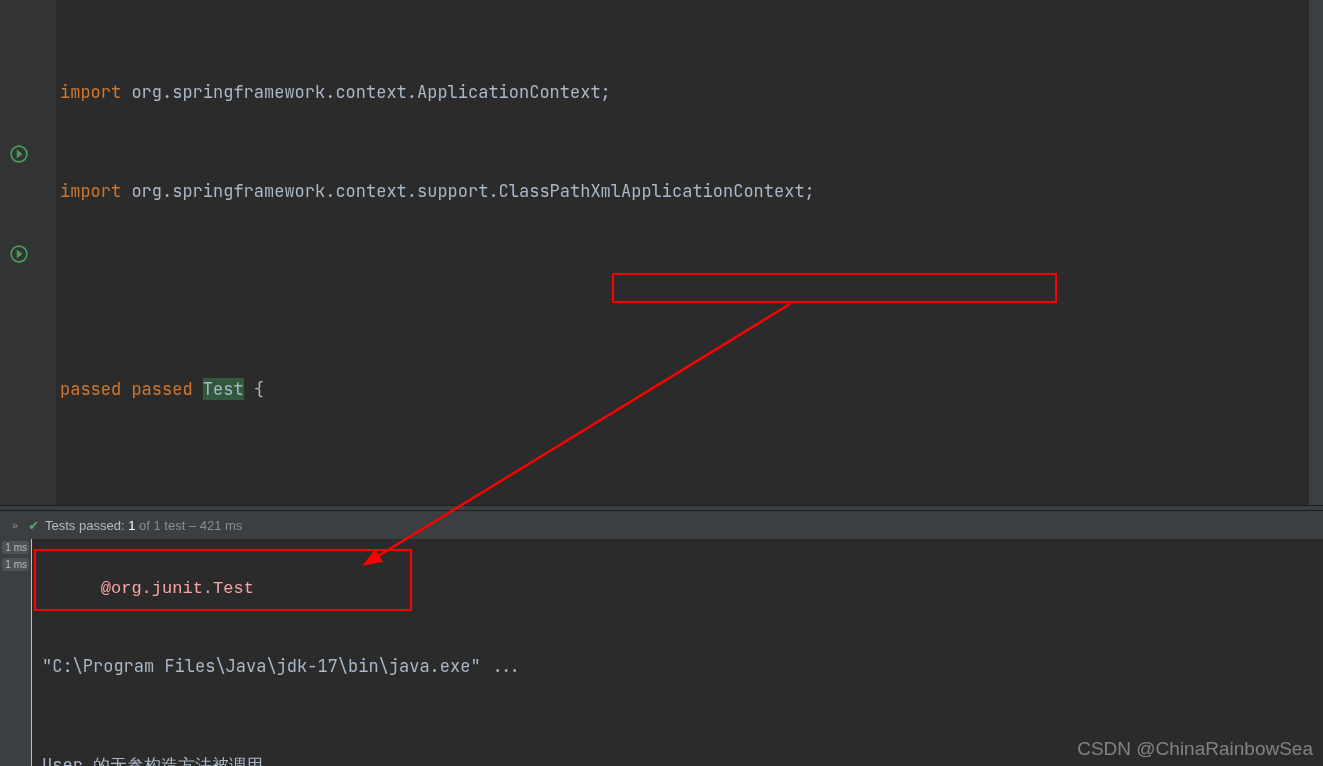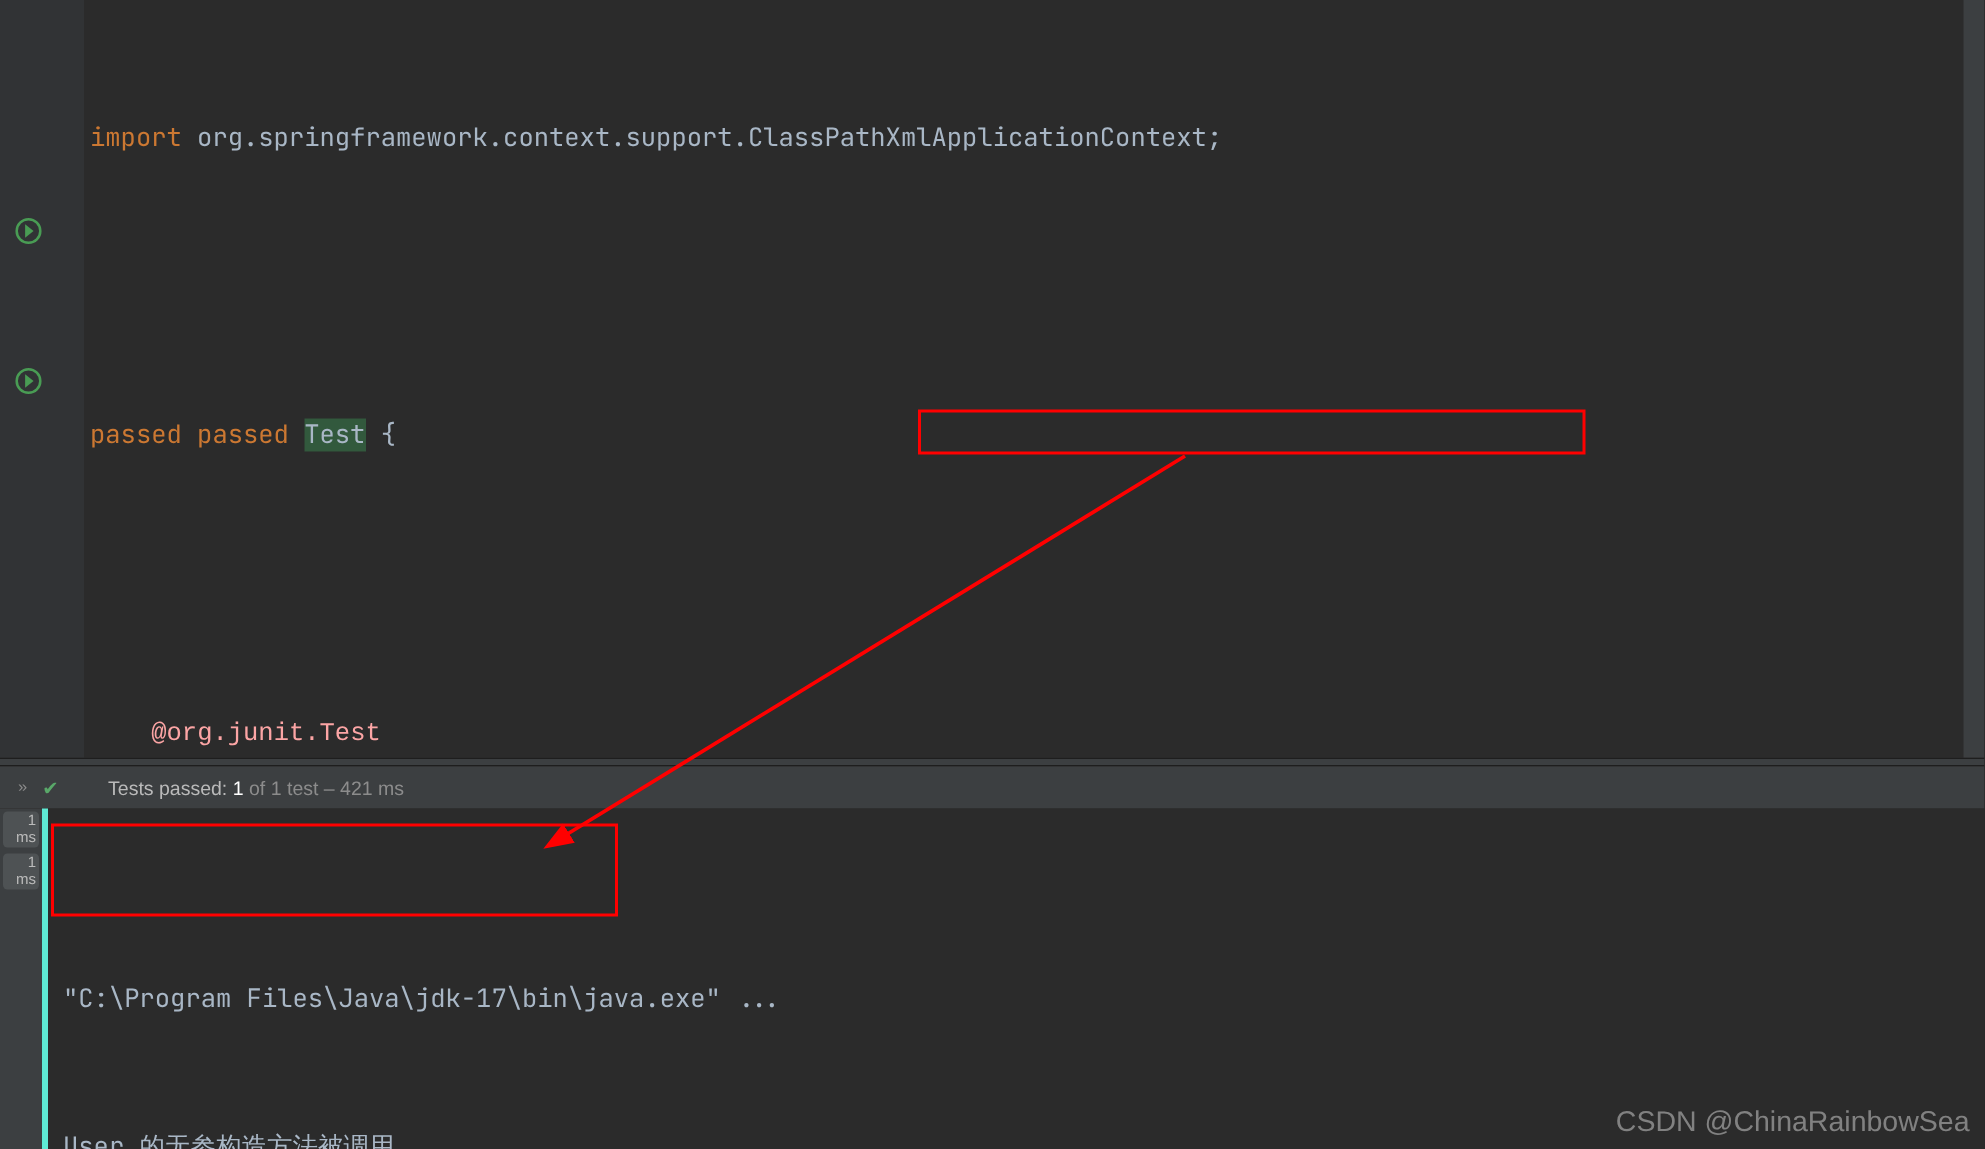--- a/index.html
+++ b/index.html
@@ -52,27 +52,27 @@
   background: #3c3f41;
   display: flex;
   align-items: center;
   padding: 0 12px;
   color: #8c8c8c;
   font-size: 13px;
   font-family: "Segoe UI", sans-serif;
 }
 .chev { color: #8c8c8c; margin-right: 10px; font-size: 11px; }
 .check-icon { color: #59a869; margin-right: 6px; }
-.test-passed { color: #bababa; margin-left: 27px; }
+.test-passed { color: #bababa; }
 .test-count { color: #fff; }
 .console-area { display: flex; background: #2b2b2b; height: 227px; }
 .console-tabs {
   width: 32px;
   background: #3c3f41;
-  border-right: 4px solid #5eead4;
+  border-right: 1px solid #5eead4;
   display: flex;
   flex-direction: column;
   gap: 4px;
   padding-top: 2px;
 }
 .tab-pill {
   font-size: 10px;
   color: #bbb;
   background: #4e5254;
   border-radius: 3px;
@@ -118,20 +118,21 @@
         </svg>
     </div>
     <div class="gutter-icon" style="top:245px">
       <svg viewBox="0 0 16 16" width="18" height="18">
           <circle cx="8" cy="8" r="7" fill="none" stroke="#499c54" stroke-width="1.5"></circle>
           <path d="M6 4l5 4-5 4z" fill="#499c54"></path>
         </svg>
     </div>
   </div>
   <div class="code">
+    <div class="line"><span class="kw">import</span><span> org.springframework.context.ApplicationContext;</span></div>
     <div class="line"><span class="kw">import</span><span> org.springframework.context.support.ClassPathXmlApplicationContext;</span></div>
     <div class="line"></div>
     <div class="line"><span class="kw">passed</span> <span class="kw">passed</span> <span class="hl-class">Test</span><span> {</span></div>
     <div class="line"></div>
     <div class="line">    <span class="ann">@org.junit.Test</span></div>
     
     
     
     
     

